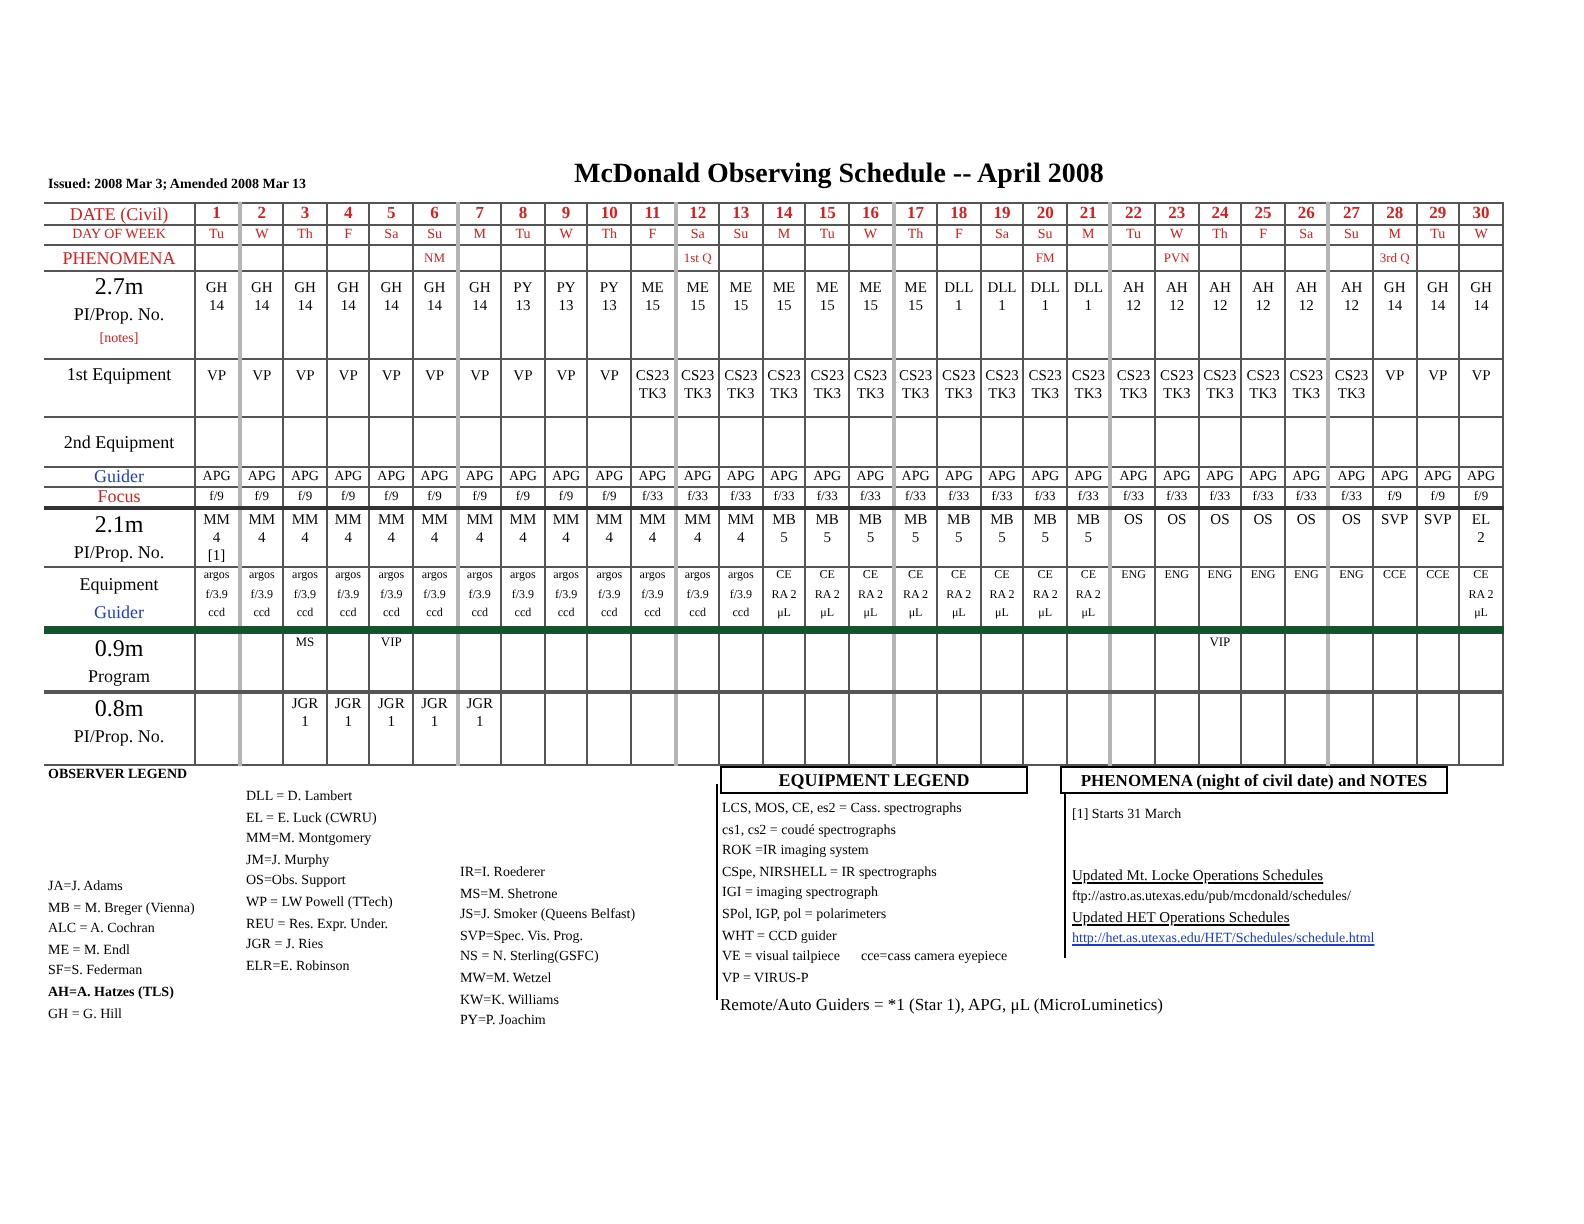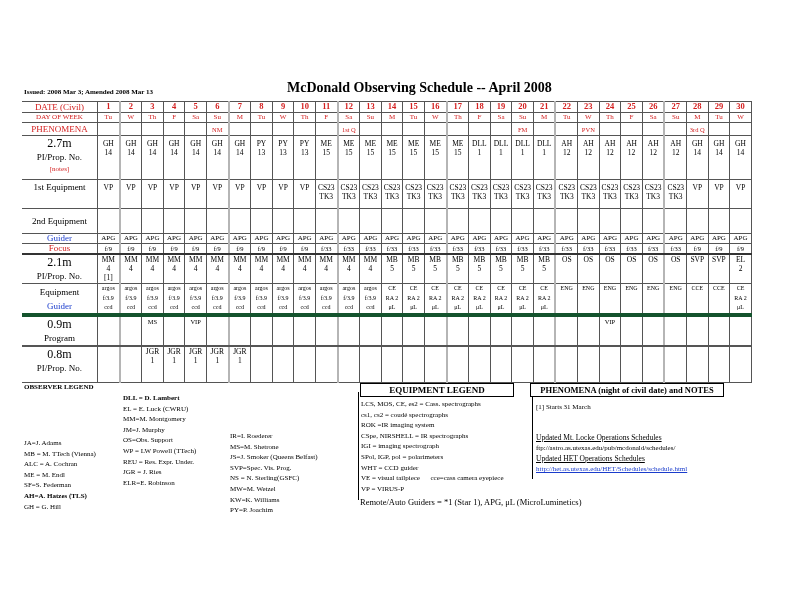--- a/index.html
+++ b/index.html
@@ -974,29 +974,29 @@
         </td>
       </tr>
     </tbody>
 </table>
 
 <div class="leg" style="left:24px; top:382px;">
   <div class="legtitle">OBSERVER LEGEND</div>
 </div>
 <div class="leg" id="obs1" style="left:24px; top:393px;">
     <div style="white-space: pre; margin-top: 45px;">JA=J. Adams</div>
-    <div style="white-space: pre;">MB = M. TTech (Vienna)</div>
+    <div style="white-space: pre;">MB = M. Breger (Vienna)</div>
     <div style="white-space: pre;">ALC = A. Cochran</div>
     <div style="white-space: pre;">ME = M. Endl</div>
     <div style="white-space: pre;">SF=S. Federman</div>
     <div style="white-space: pre; font-weight: bold;">AH=A. Hatzes (TLS)</div>
     <div style="white-space: pre;">GH = G. Hill</div>
   </div>
 <div class="leg" id="obs2" style="left:123px; top:393px;">
-    <div style="white-space: pre; font-weight: bold;">DLL = D. Lambert</div>
+    <div style="white-space: pre;">DLL = D. Lambert</div>
     <div style="white-space: pre;">EL = E. Luck (CWRU)</div>
     <div style="white-space: pre;">MM=M. Montgomery</div>
     <div style="white-space: pre;">JM=J. Murphy</div>
     <div style="white-space: pre;">OS=Obs. Support</div>
     <div style="white-space: pre;">WP = LW Powell (TTech)</div>
     <div style="white-space: pre;">REU = Res. Expr. Under.</div>
     <div style="white-space: pre;">JGR = J. Ries</div>
     <div style="white-space: pre;">ELR=E. Robinson</div>
   </div>
 <div class="leg" id="obs3" style="left:230px; top:393px;">

